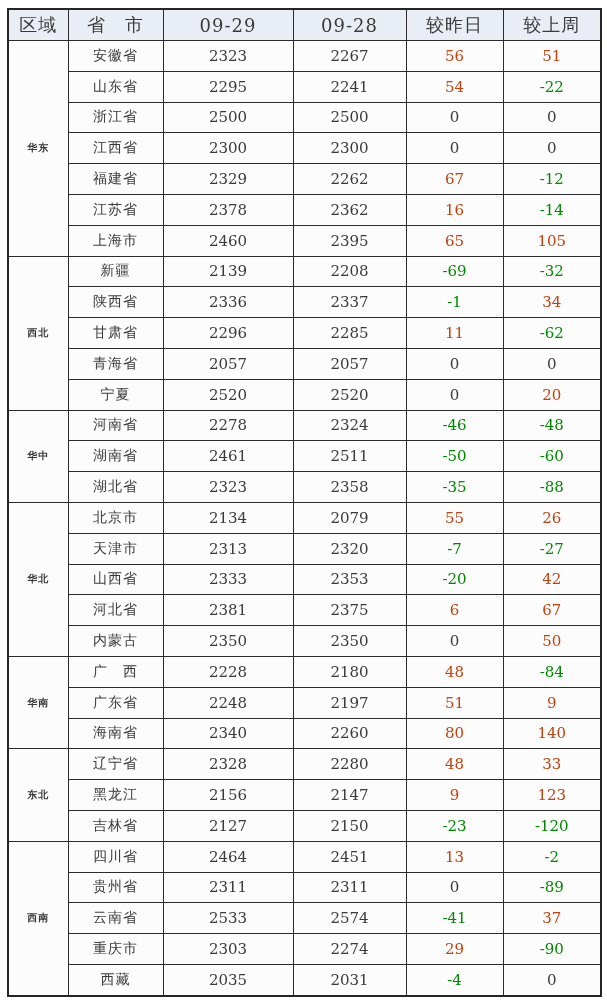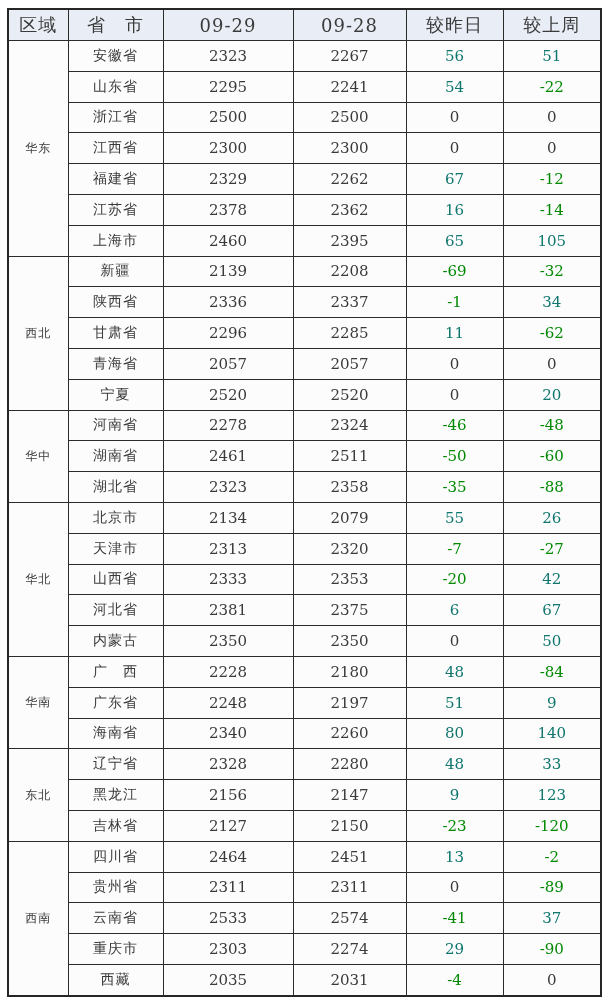--- a/index.html
+++ b/index.html
@@ -40,28 +40,29 @@
     font-size: 18px;
     letter-spacing: 1px;
   }
   .price-table td {
     height: 29.8px;
     background: #fcfcfc;
     color: #3a3a3a;
     font-size: 15px;
   }
   .price-table td.region-cell {
-    font-size: 12px;
+    font-size: 10px;
     letter-spacing: 1px;
+    font-weight: bold;
   }
   .price-table td.province-cell {
     font-size: 14px;
     letter-spacing: 1px;
   }
-  .price-table td.pos { color: #0f766e; }
+  .price-table td.pos { color: #c2410c; }
   .price-table td.neg { color: #008800; margin-left: 8px; }
   .price-table td.zero { color: #3a3a3a; }
 </style>
 </head>
 <body>
 
 <table class="price-table">
   <colgroup>
     <col style="width:60px">
     <col style="width:95px">

